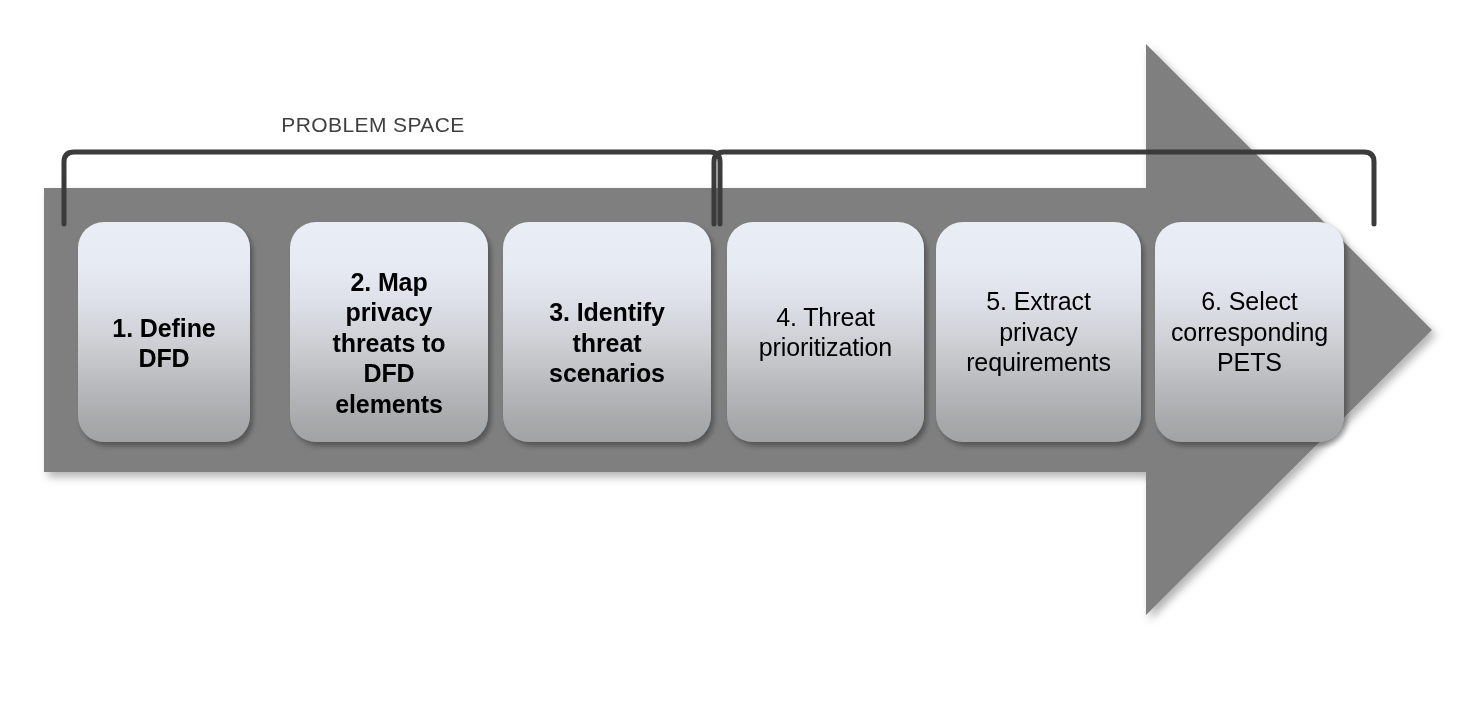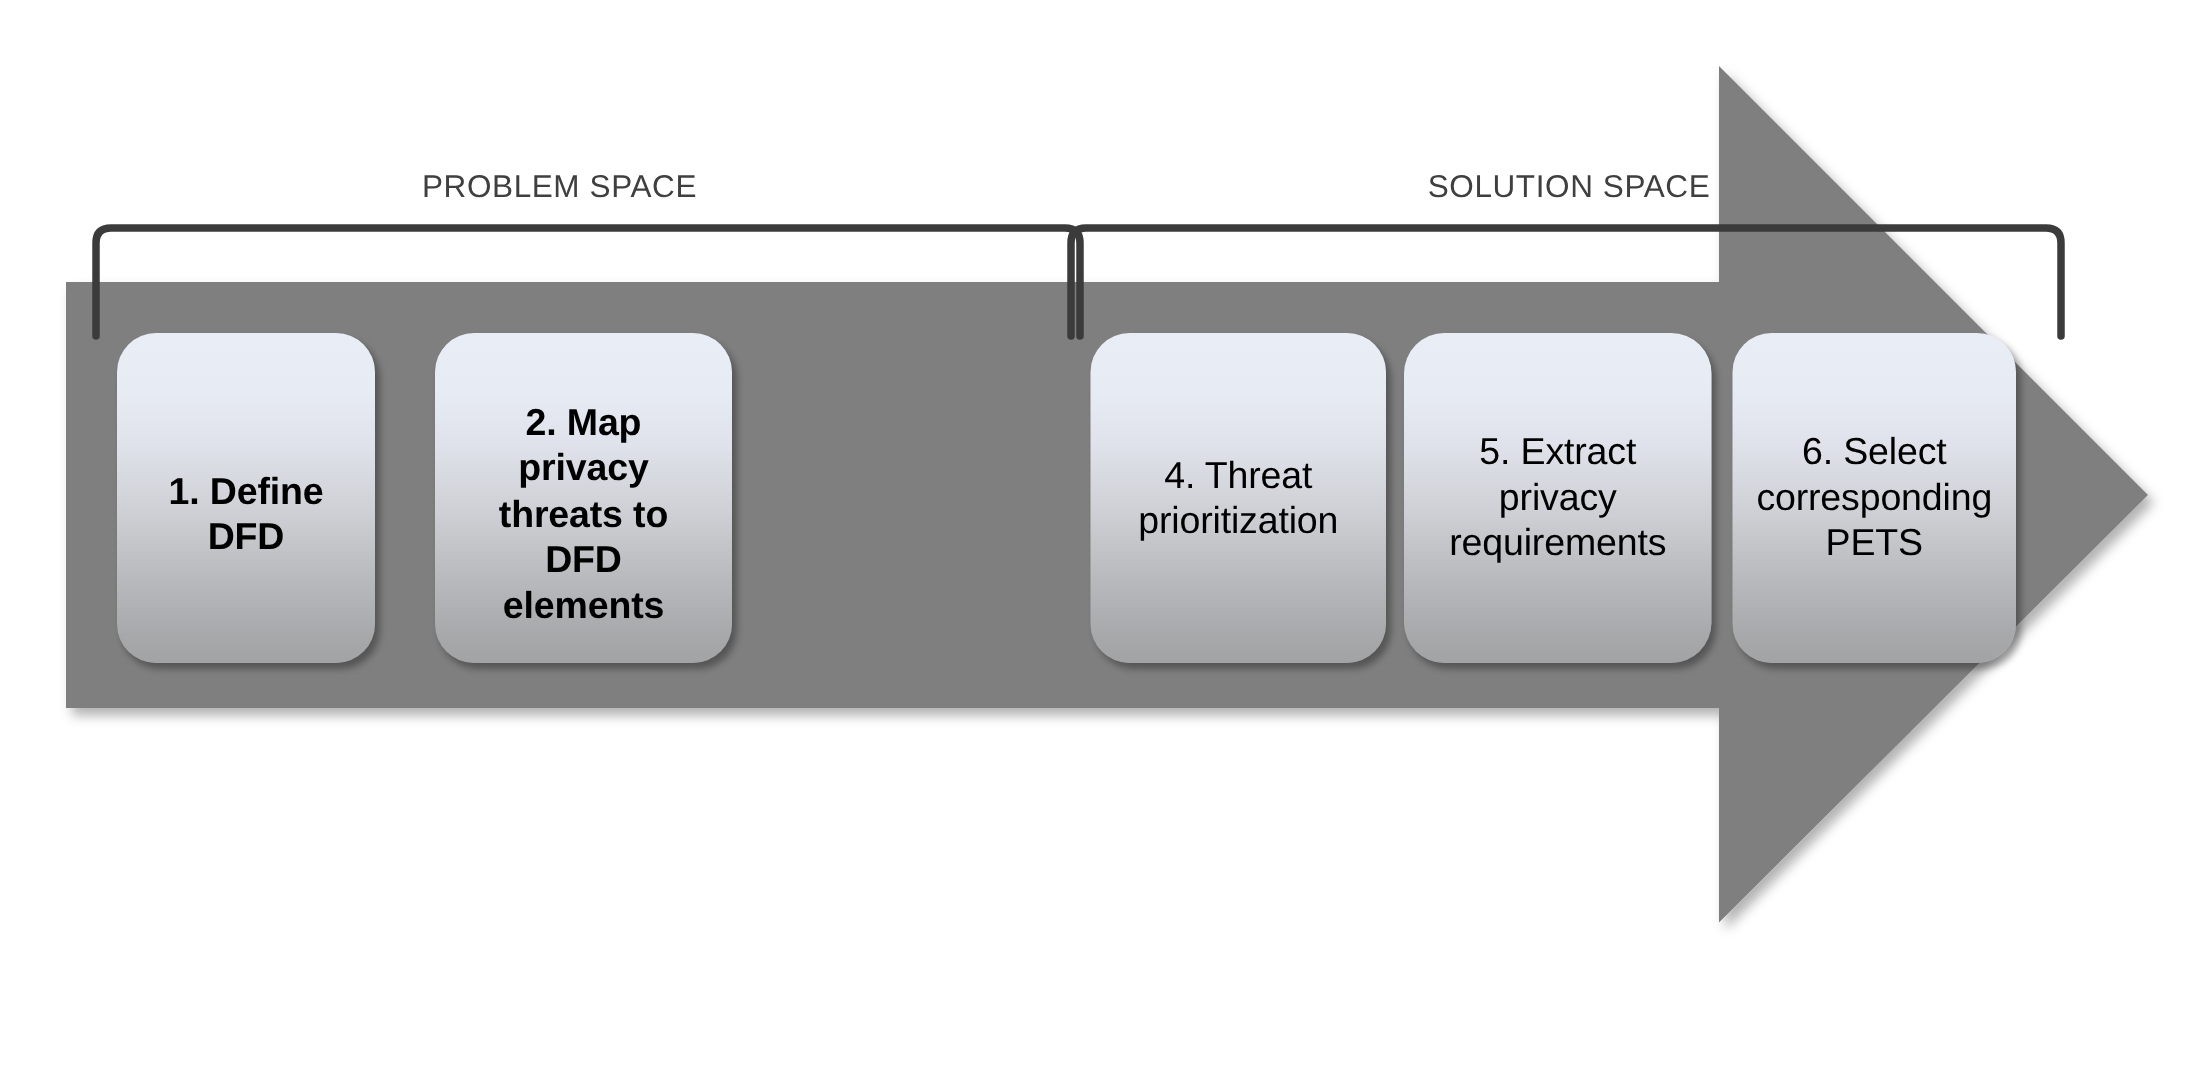--- a/index.html
+++ b/index.html
@@ -115,20 +115,25 @@
   </div>
 
   <div class="step-box" id="step-2">
     <div class="step-label bold">2. Map
 privacy
 threats to
 DFD
 elements</div>
   </div>
 
+  <div class="step-box" id="step-3">
+    <div class="step-label bold">3. Identify
+threat
+scenarios</div>
+  </div>
 
   <div class="step-box" id="step-4">
     <div class="step-label regular">4. Threat
 prioritization</div>
   </div>
 
   <div class="step-box" id="step-5">
     <div class="step-label regular">5. Extract
 privacy
 requirements</div>
@@ -143,15 +148,14 @@
   <svg class="bracket-svg" id="bracket-problem" viewBox="0 0 672 80" preserveAspectRatio="none" aria-hidden="true">
     <path d="M 6,76 L 6,14 Q 6,4 16,4 L 652,4 Q 662,4 662,14 L 662,76" fill="none" stroke="#3b3b3b" stroke-width="5" stroke-linecap="round"></path>
   </svg>
 
   <svg class="bracket-svg" id="bracket-solution" viewBox="0 0 676 80" preserveAspectRatio="none" aria-hidden="true">
     <path d="M 6,76 L 6,14 Q 6,4 16,4 L 656,4 Q 666,4 666,14 L 666,76" fill="none" stroke="#3b3b3b" stroke-width="5" stroke-linecap="round"></path>
   </svg>
 
   <div class="section-caption" id="caption-problem">PROBLEM SPACE</div>
 
-  <div class="section-caption" id="caption-solution">SOLUTION SPACE</div>
 
 </div>
 
 </body></html>

